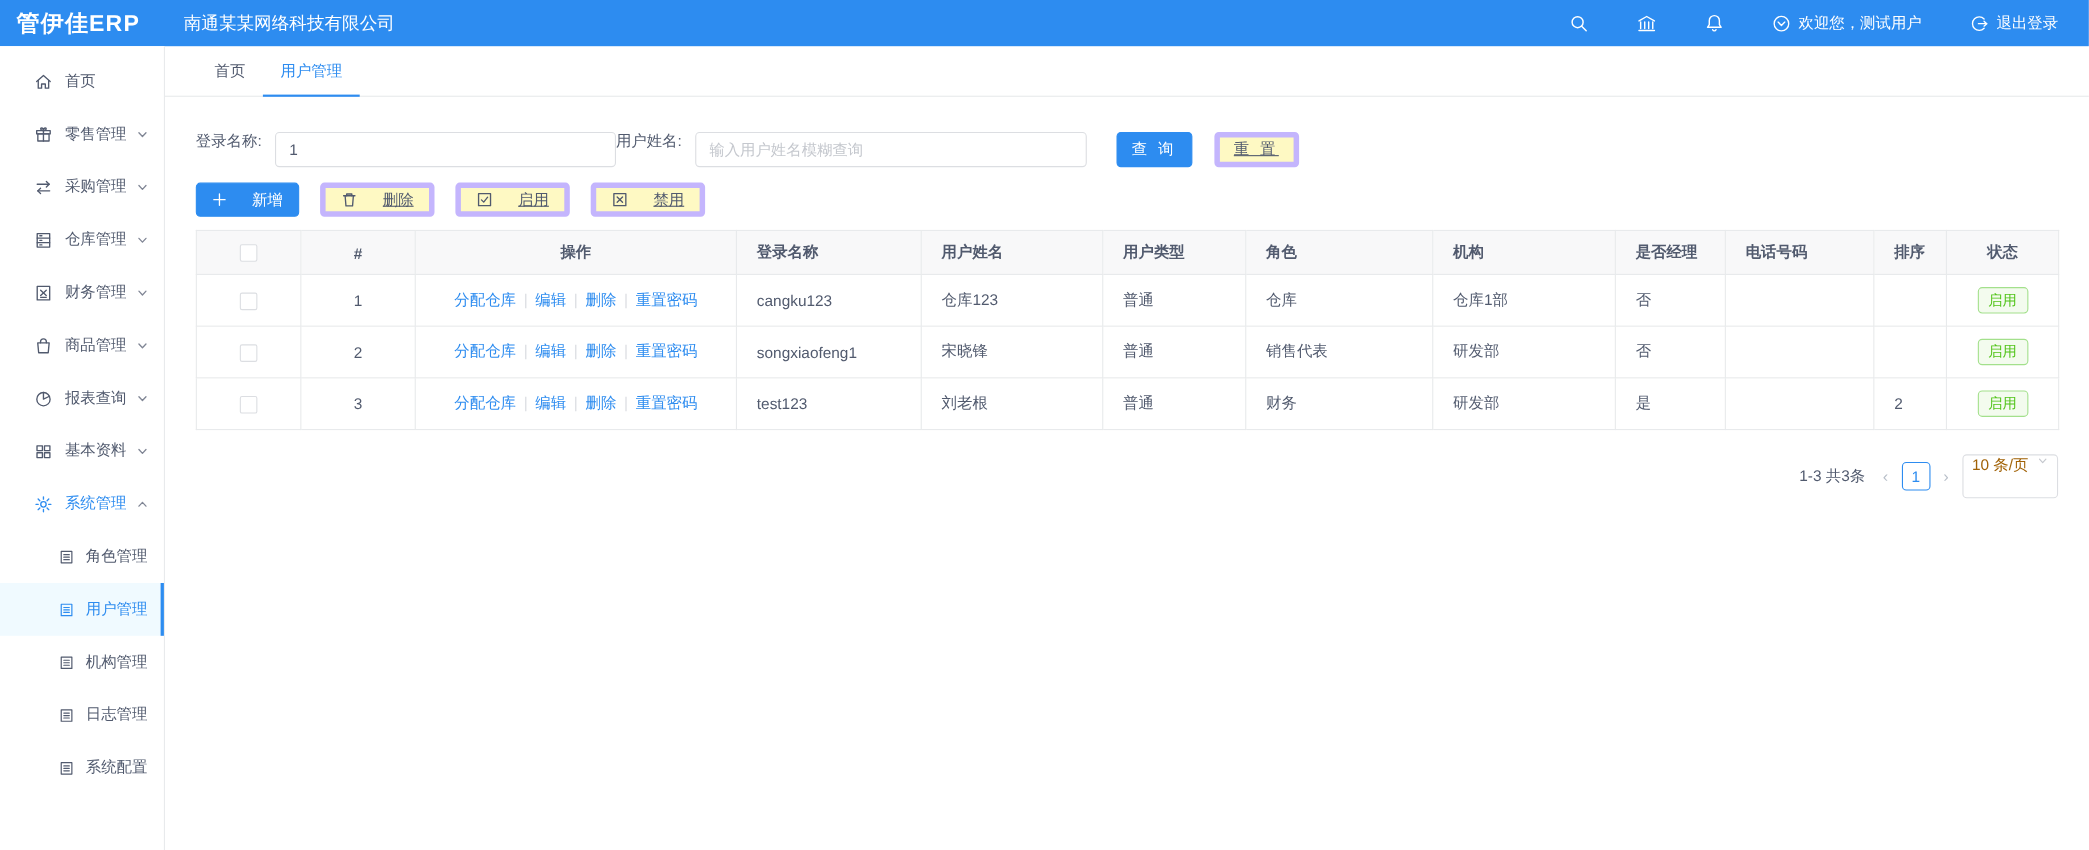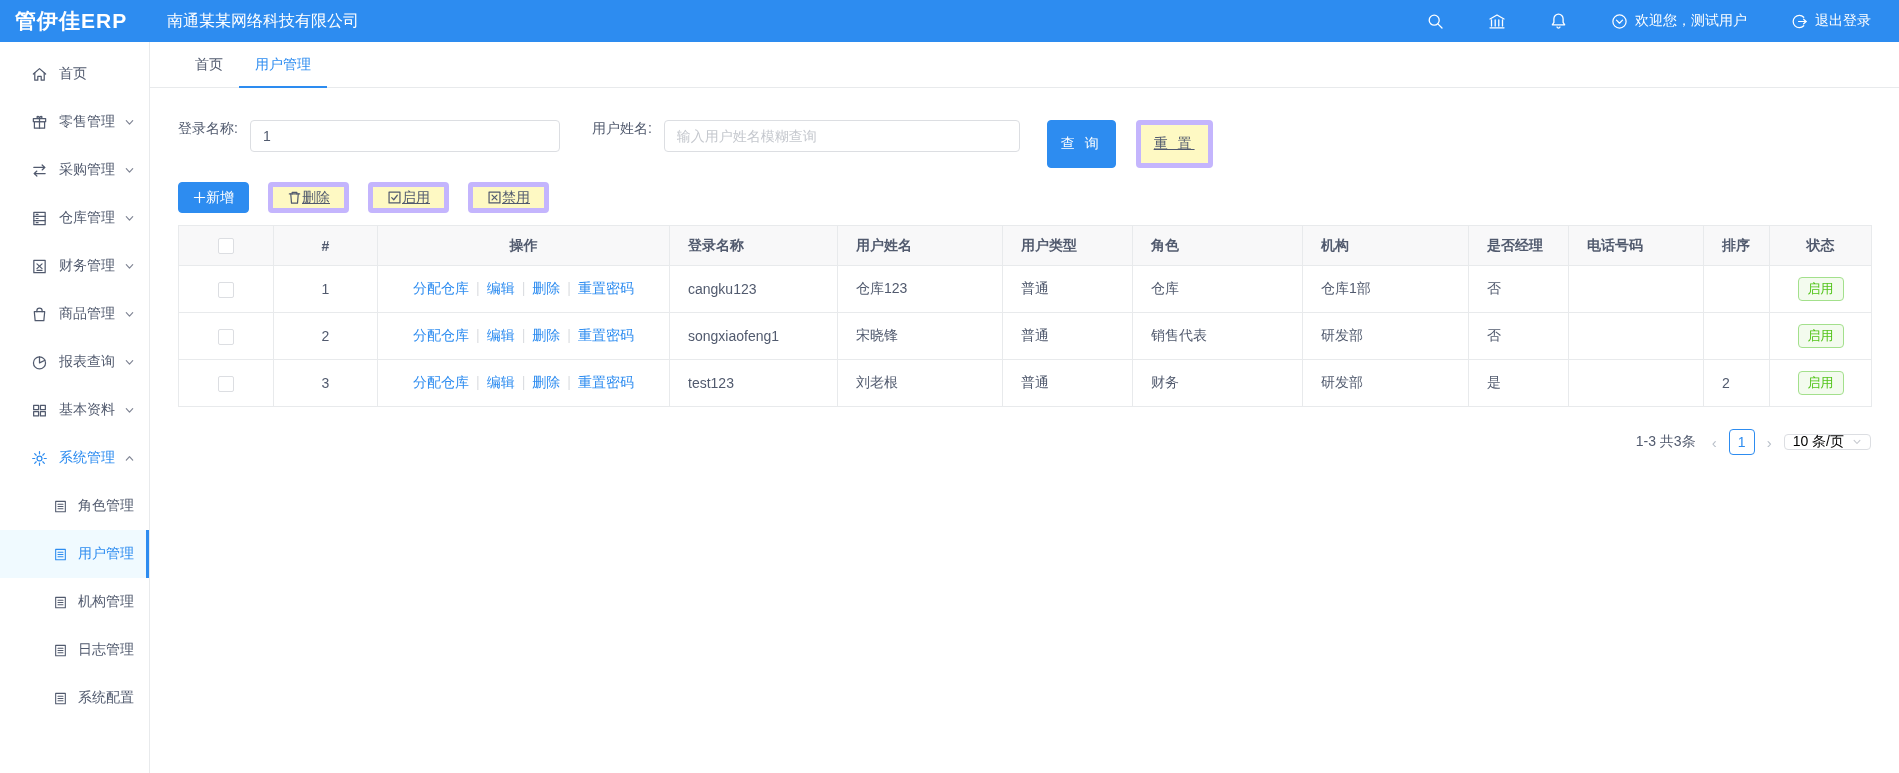--- a/index.html
+++ b/index.html
@@ -40,53 +40,53 @@
   .tab.active { color:#2d8cf0; border-bottom:2px solid #2d8cf0; }
 
   
   .content { padding:0 28px; }
   .form-row { margin-top:32px; display:flex; align-items:flex-start; }
   .form-label { white-space:nowrap; }
   .inp { height:32px; border:1px solid #dcdee2; border-radius:4px; padding:0 12px; font-size:14px;
          color:#515a6e; outline:none; font-family:inherit; background:#fff; }
   .inp::placeholder { color:#c5c8ce; }
   .inp-login { width:310px; margin-left:12px; }
-  .lbl-name { margin-left:32px; }
+  .lbl-name { }
   .inp-name { width:356px; margin-left:12px; }
-  .btn { height:48px; border-radius:4px; font-size:14px; cursor:pointer; font-family:inherit;
+  .btn { height:32px; border-radius:4px; font-size:14px; cursor:pointer; font-family:inherit;
          display:inline-flex; align-items:center; justify-content:center; }
   .btn-primary { background:#2d8cf0; border:1px solid #2d8cf0; color:#fff; }
   .btn-default { background:#fef9c3; border:5px solid #c4b5fd; color:#515a6e;text-decoration:underline; }
   .btn-query { margin-left:27px; padding:0 13px; letter-spacing:3px; }
   .btn-reset { margin-left:20px; padding:0 13px; letter-spacing:3px; }
 
   .toolbar { margin-top:14px; display:flex; align-items:center; gap:19px; }
-  .tbtn { height:31px; padding:0 14px; gap:0; }
+  .tbtn { height:31px; padding:0 14px; gap:23px; }
 
   
   table.grid { margin-top:12px; width:100%; border-collapse:collapse; table-layout:fixed; }
   .grid th, .grid td { border:1px solid #e8eaec; overflow:hidden; white-space:nowrap; }
   .grid th { height:40px; background:#f8f8f9; font-weight:bold; color:#515a6e; padding:0 18px; text-align:left; }
   .grid td { height:47px; padding:0 18px; }
   .grid th.c, .grid td.c { text-align:center; padding:0; }
   .grid a.op { color:#2d8cf0; text-decoration:none; cursor:pointer; }
   .grid .sep { color:#dcdee2; margin:0 7px; }
   .cbx { appearance:none; -webkit-appearance:none; width:16px; height:16px; border:1px solid #dcdee2;
          border-radius:2px; background:#fff; margin:0; vertical-align:middle; cursor:pointer; }
   .badge-on { display:inline-block; padding:3px 9px; border:1px solid #a3e08c; color:#52c41a;
               background:#f3fbee; border-radius:4px; font-size:13px; line-height:16px; }
 
   
   .pager { margin-top:22px; display:flex; justify-content:flex-end; align-items:center; gap:10px; }
   .pager .range { margin-right:4px; }
   .parrow { color:#b8bfc9; font-size:15px; cursor:pointer; padding:0 2px; user-select:none; }
   .pnum { min-width:26px; height:26px; line-height:24px; text-align:center; border:1px solid #2d8cf0;
           color:#2d8cf0; border-radius:4px; background:#fff; cursor:pointer; }
-  .psize { height:16px; border:1px solid #dcdee2; border-radius:4px; padding:0 8px; display:flex;
-           align-items:center; gap:8px; color:#000000; cursor:pointer; background:#fff; }
+  .psize { height:40px; border:1px solid #dcdee2; border-radius:4px; padding:0 8px; display:flex;
+           align-items:flex-start; gap:8px; color:#a16207; cursor:pointer; background:#fff; }
   .psize .chev { color:#c5c8ce; }
 </style>
 </head>
 <body>
 
 <div class="header">
   <div class="logo">管伊佳ERP</div>
   <div class="company">南通某某网络科技有限公司</div>
   <div class="header-right">
     <span class="hicon">

